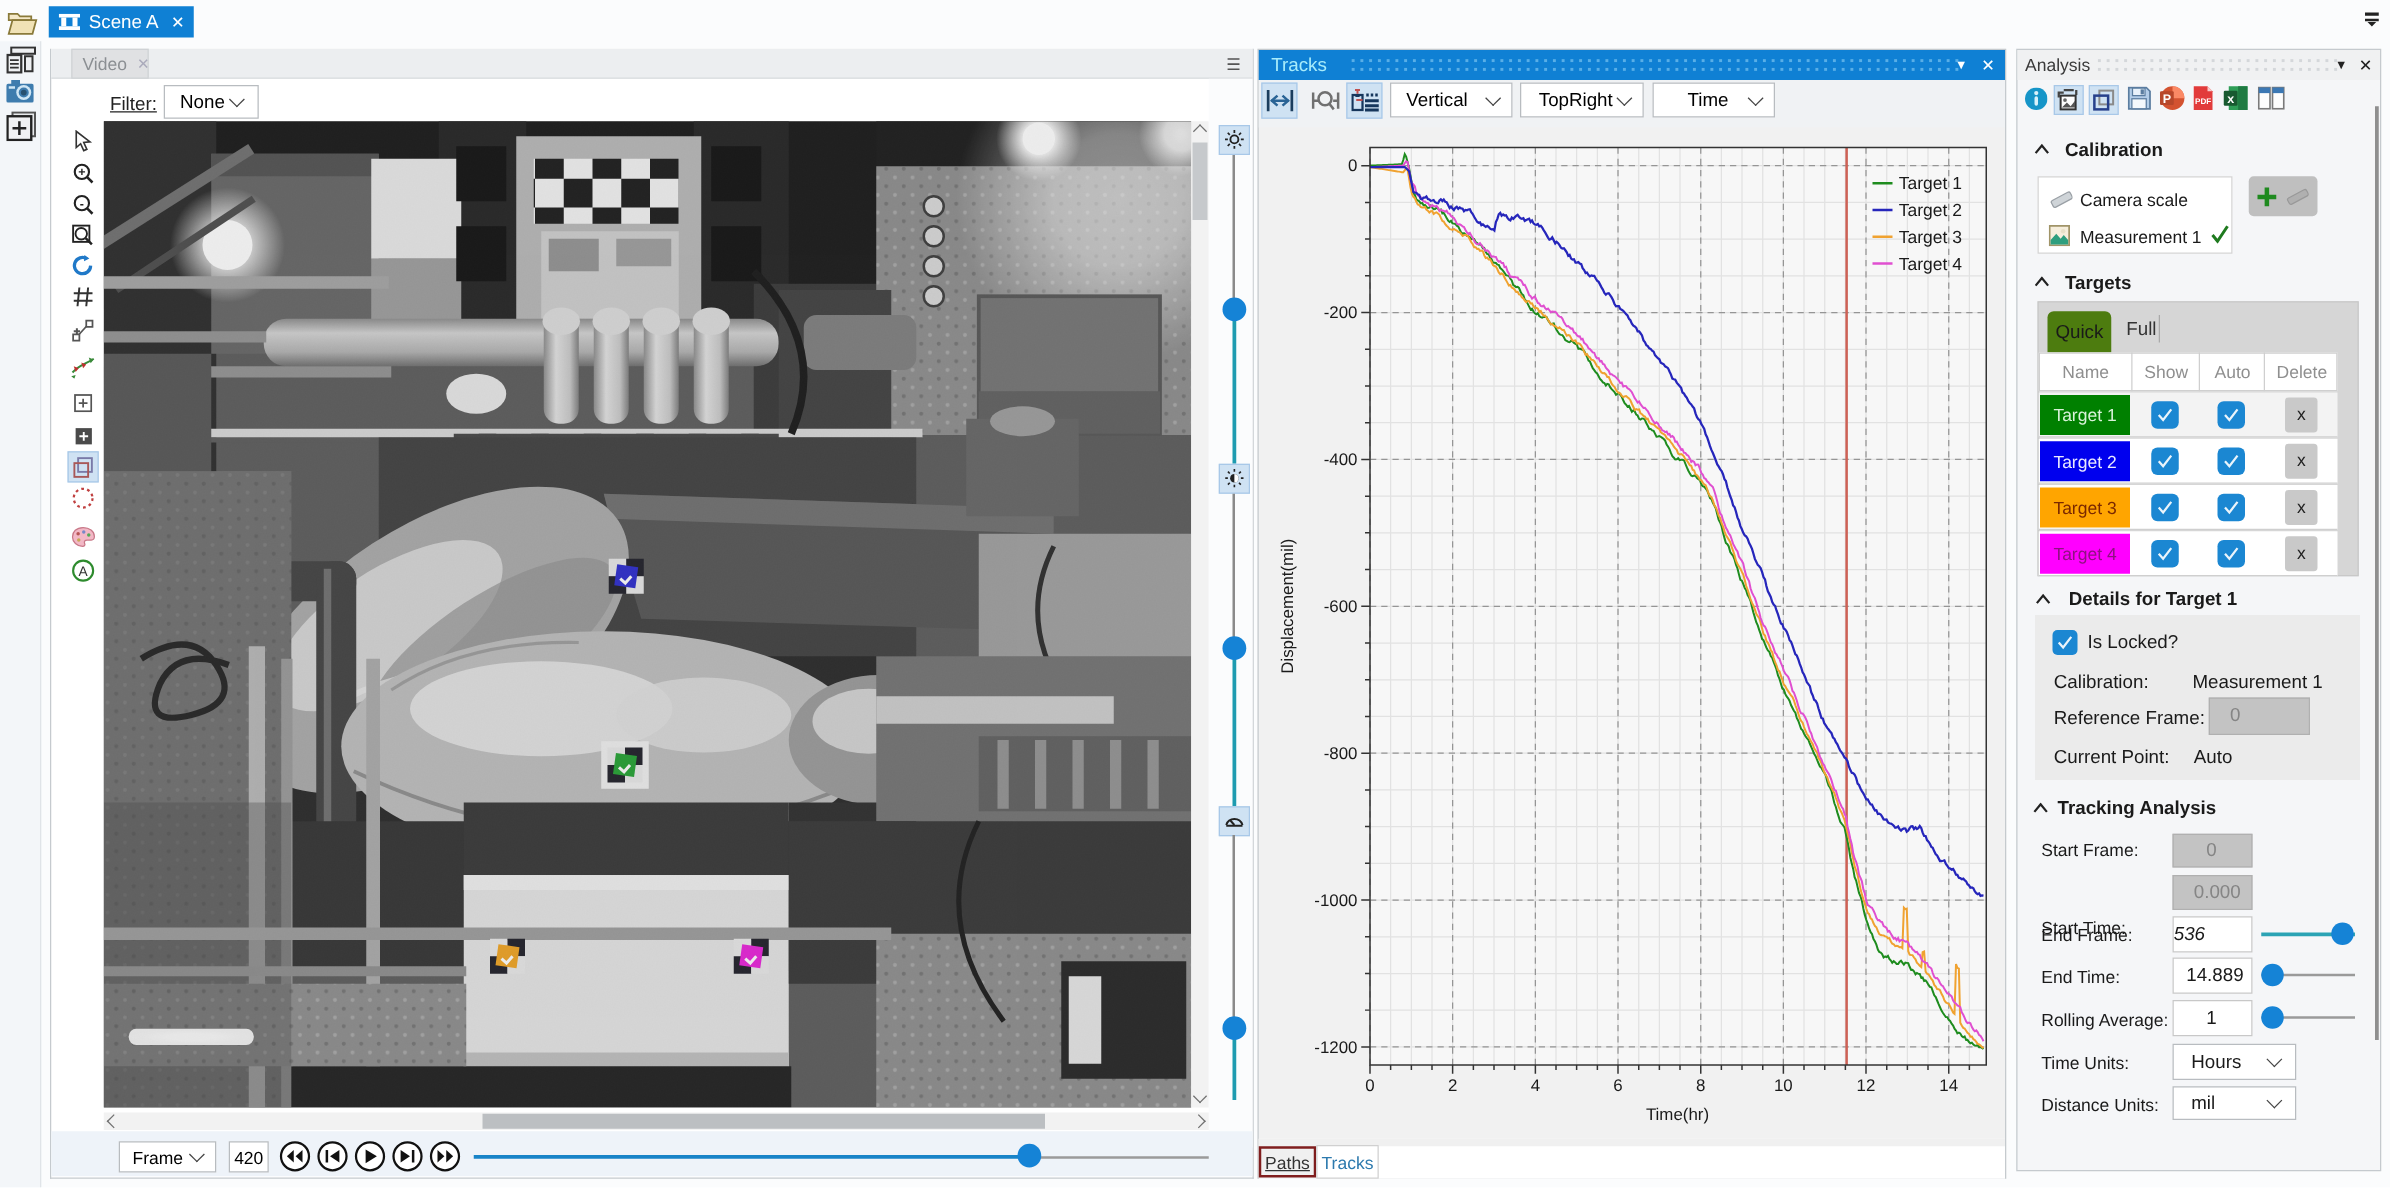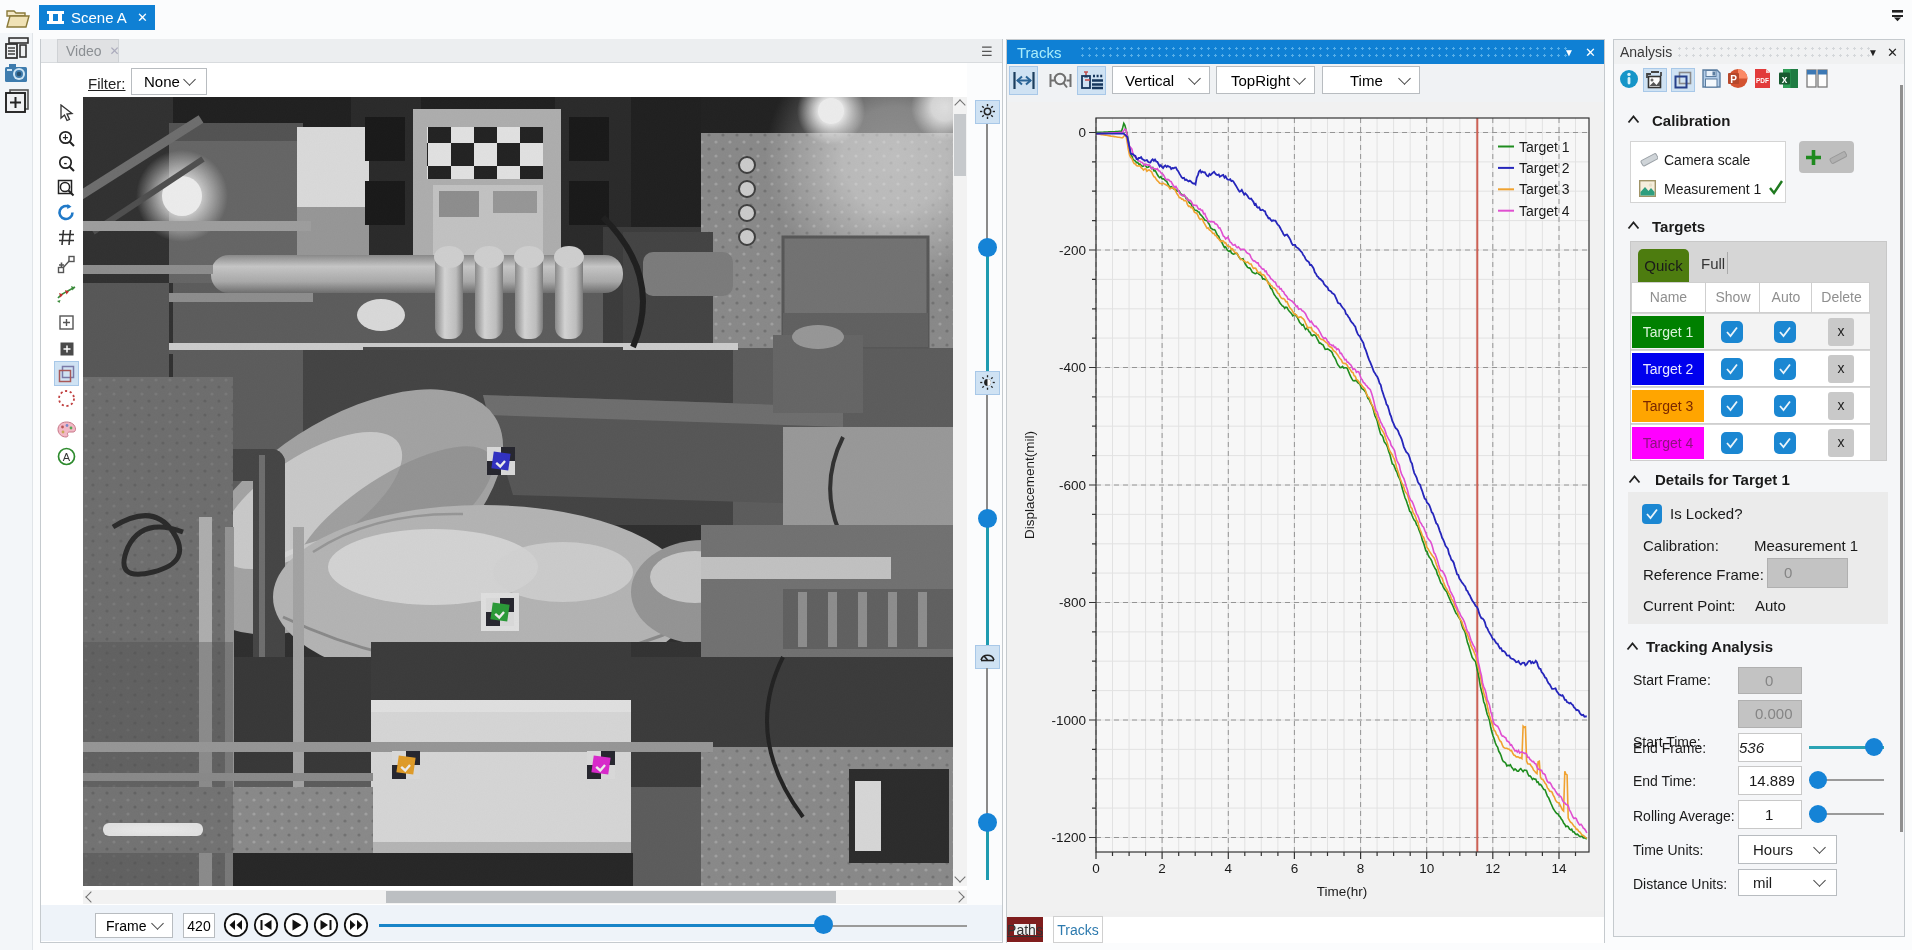--- a/index.html
+++ b/index.html
@@ -524,21 +524,21 @@
         <line x1="490" y1="65.9" x2="506" y2="65.9" stroke="#2626bb" stroke-width="2"></line>
         <text x="511" y="70.9" font-size="14" fill="#1a1a1a">Target 2</text>
         <line x1="490" y1="87.3" x2="506" y2="87.3" stroke="#f0a230" stroke-width="2"></line>
         <text x="511" y="92.3" font-size="14" fill="#1a1a1a">Target 3</text>
         <line x1="490" y1="108.7" x2="506" y2="108.7" stroke="#e04fd0" stroke-width="2"></line>
         <text x="511" y="113.7" font-size="14" fill="#1a1a1a">Target 4</text>
       </svg>
 
     <div class="abs" style="left:0;top:871px;width:597px;height:32px;background:#fff;"></div>
     <div class="abs" style="left:0;top:871px;width:597px;height:6px;background:#f0f0f0;"></div>
-    <div class="abs" style="left:0;top:877px;width:36px;height:25px;background:#f0f0f0;border:7px solid #7f1d1d;color:#333;font-size:14px;display:flex;align-items:center;justify-content:center;text-decoration:underline;">Paths</div>
+    <div class="abs" style="left:0;top:877px;width:46px;height:25px;background:#f0f0f0;border:2px solid #7f1d1d;color:#333;font-size:14px;display:flex;align-items:center;justify-content:center;text-decoration:underline;">Paths</div>
     <div class="abs" style="left:46px;top:876px;width:50px;height:27px;background:#fff;border:1px solid #d0d0d0;color:#2d7aae;font-size:14px;display:flex;align-items:center;justify-content:center;">Tracks</div>
   </div>
 
   <div id="analysis" class="abs" style="left:1613px;top:39px;width:292px;height:898px;background:#f5f6f8;border:1px solid #c5cace;font-size:15px;color:#1a1a1a;">
 
     <div class="abs" style="left:0;top:0;width:290px;height:24px;background:#f0f1f2;display:flex;align-items:center;color:#3a3a3a;font-size:14px;">
       <span style="margin-left:6px;">Analysis</span>
       <div class="abs" style="left:62px;top:5px;width:195px;height:14px;background-image:radial-gradient(circle, #d4d7da 1.1px, transparent 1.1px);background-size:7px 7px;"></div>
       <span style="margin-left:auto;margin-right:26px;font-size:10px;color:#222;">▼</span>
       <span style="position:absolute;right:6px;color:#222;font-size:13px;">✕</span>

